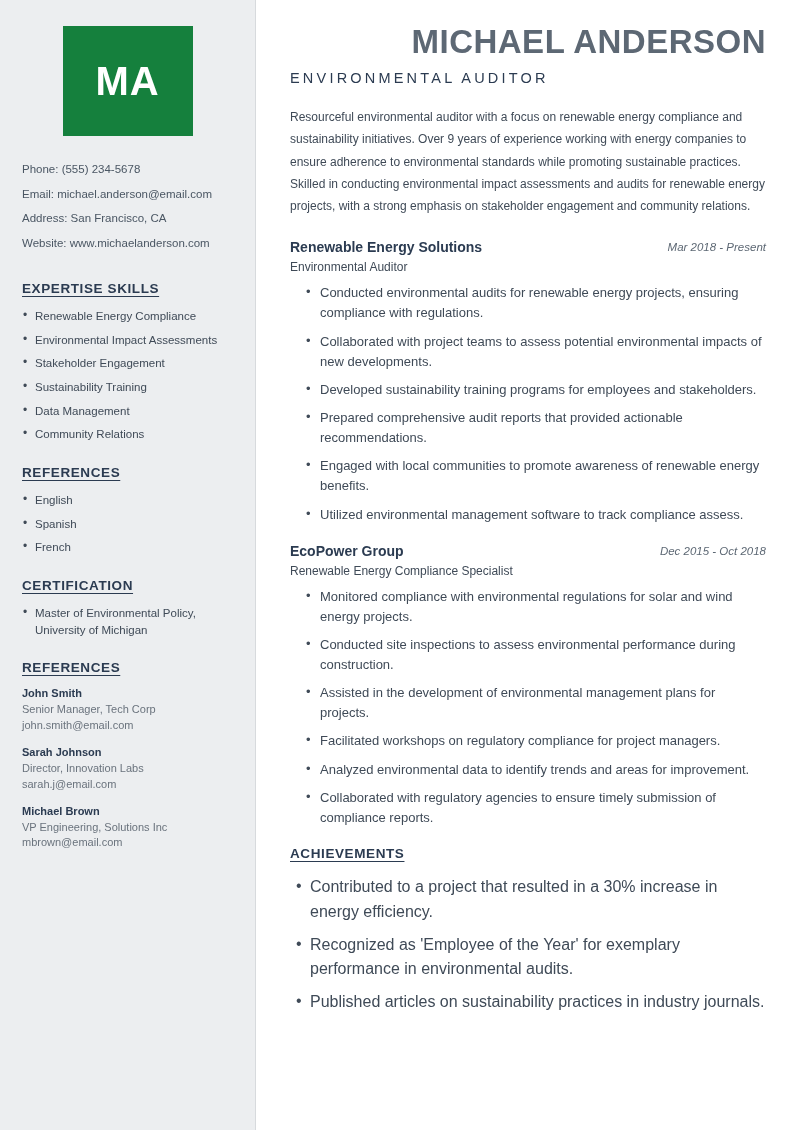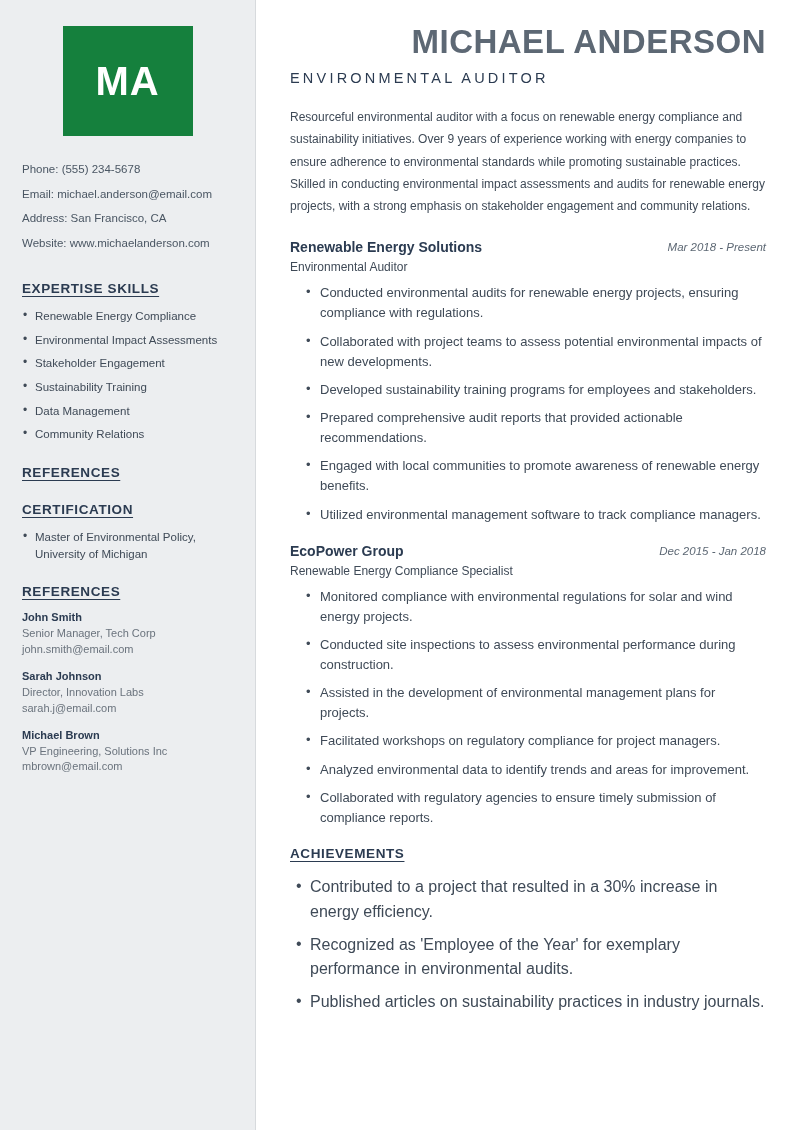--- a/index.html
+++ b/index.html
@@ -201,20 +201,25 @@
         <li>Environmental Impact Assessments</li>
         <li>Stakeholder Engagement</li>
         <li>Sustainability Training</li>
         <li>Data Management</li>
         <li>Community Relations</li>
       </ul>
     </section>
 
     <section class="side-section">
       <h2 class="side-heading">REFERENCES</h2>
+      <ul class="bullets">
+        <li>English</li>
+        <li>Spanish</li>
+        <li>French</li>
+      </ul>
     </section>
 
     <section class="side-section">
       <h2 class="side-heading">CERTIFICATION</h2>
       <ul class="bullets">
         <li>Master of Environmental Policy, University of Michigan</li>
       </ul>
     </section>
 
     <section class="side-section">
@@ -251,28 +256,28 @@
         <span class="job-title">Renewable Energy Solutions</span>
         <span class="job-date">Mar 2018 - Present</span>
       </div>
       <div class="job-sub">Environmental Auditor</div>
       <ul class="job-bullets">
         <li>Conducted environmental audits for renewable energy projects, ensuring compliance with regulations.</li>
         <li>Collaborated with project teams to assess potential environmental impacts of new developments.</li>
         <li>Developed sustainability training programs for employees and stakeholders.</li>
         <li>Prepared comprehensive audit reports that provided actionable recommendations.</li>
         <li>Engaged with local communities to promote awareness of renewable energy benefits.</li>
-        <li>Utilized environmental management software to track compliance managers.</li>
+        <li>Utilized environmental management software to track compliance assess.</li>
       </ul>
     </div>
 
     <div class="job">
       <div class="job-head">
         <span class="job-title">EcoPower Group</span>
-        <span class="job-date">Dec 2015 - Jan 2018</span>
+        <span class="job-date">Dec 2015 - Oct 2018</span>
       </div>
       <div class="job-sub">Renewable Energy Compliance Specialist</div>
       <ul class="job-bullets">
         <li>Monitored compliance with environmental regulations for solar and wind energy projects.</li>
         <li>Conducted site inspections to assess environmental performance during construction.</li>
         <li>Assisted in the development of environmental management plans for projects.</li>
         <li>Facilitated workshops on regulatory compliance for project managers.</li>
         <li>Analyzed environmental data to identify trends and areas for improvement.</li>
         <li>Collaborated with regulatory agencies to ensure timely submission of compliance reports.</li>
       </ul>

